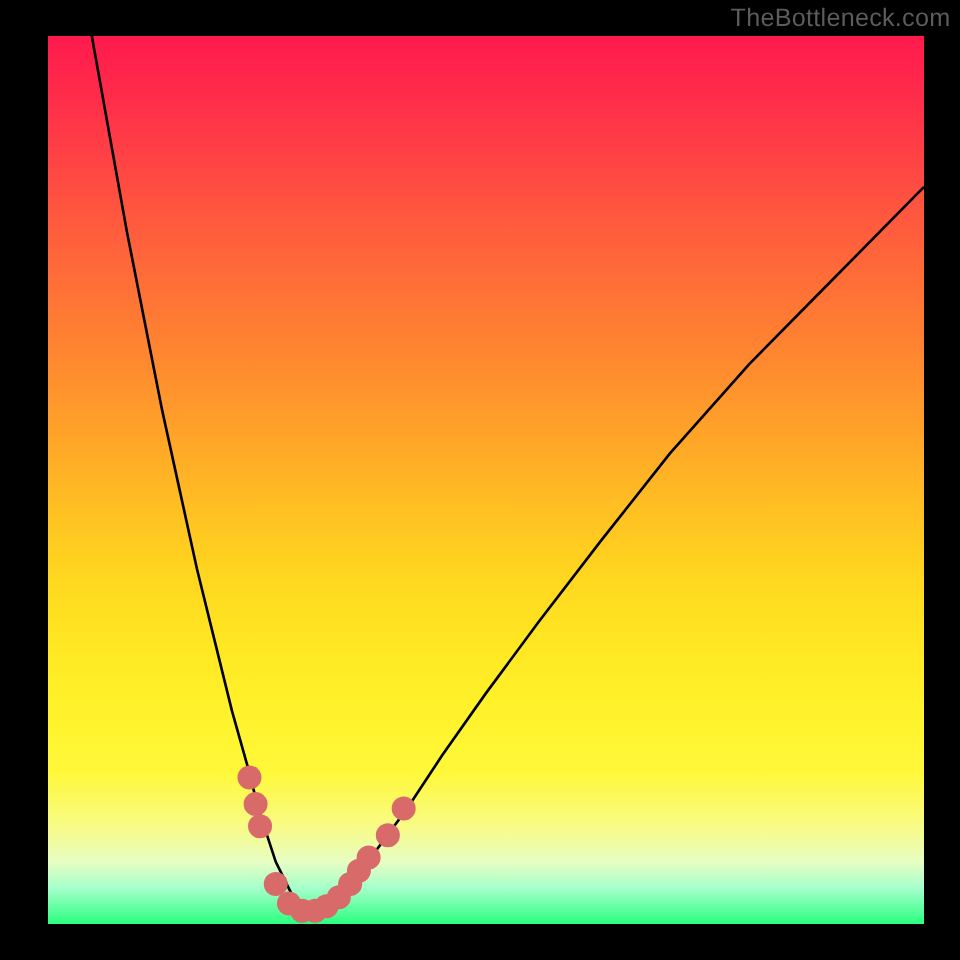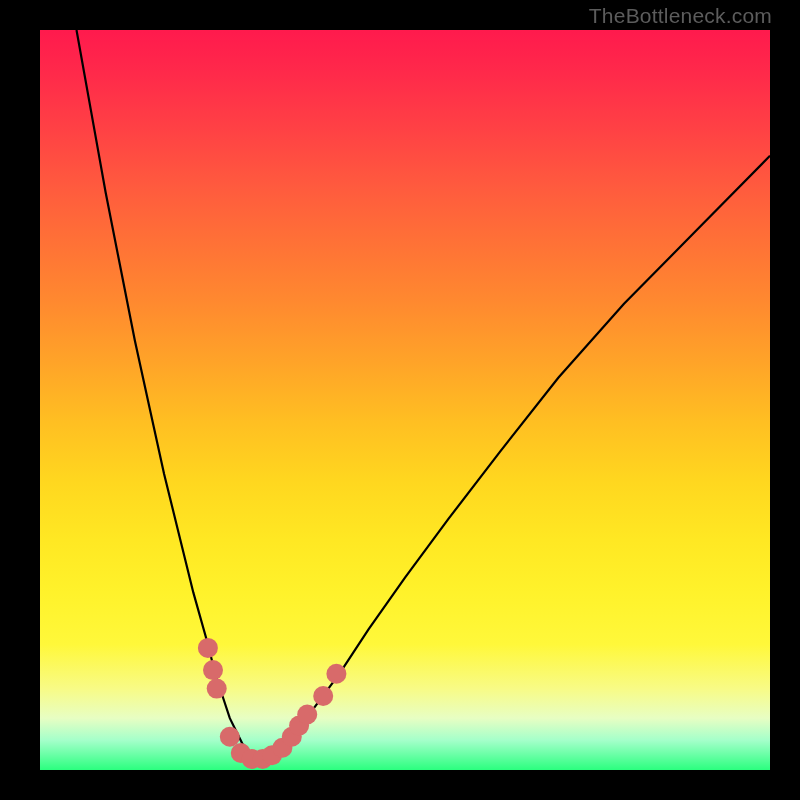--- a/index.html
+++ b/index.html
@@ -7,21 +7,21 @@
     width: 800px;
     height: 800px;
     background: #000;
     position: relative;
     overflow: hidden;
     font-family: Arial, sans-serif;
   }
   .watermark {
     position: absolute;
     top: 4px;
-    right: 28px;
+    right: 8px;
     color: #5c5c5c;
     font-size: 21px;
     font-weight: 500;
     z-index: 10;
     letter-spacing: 0.2px;
   }
   .plot-area {
     position: absolute;
     left: 40px;
     top: 30px;

